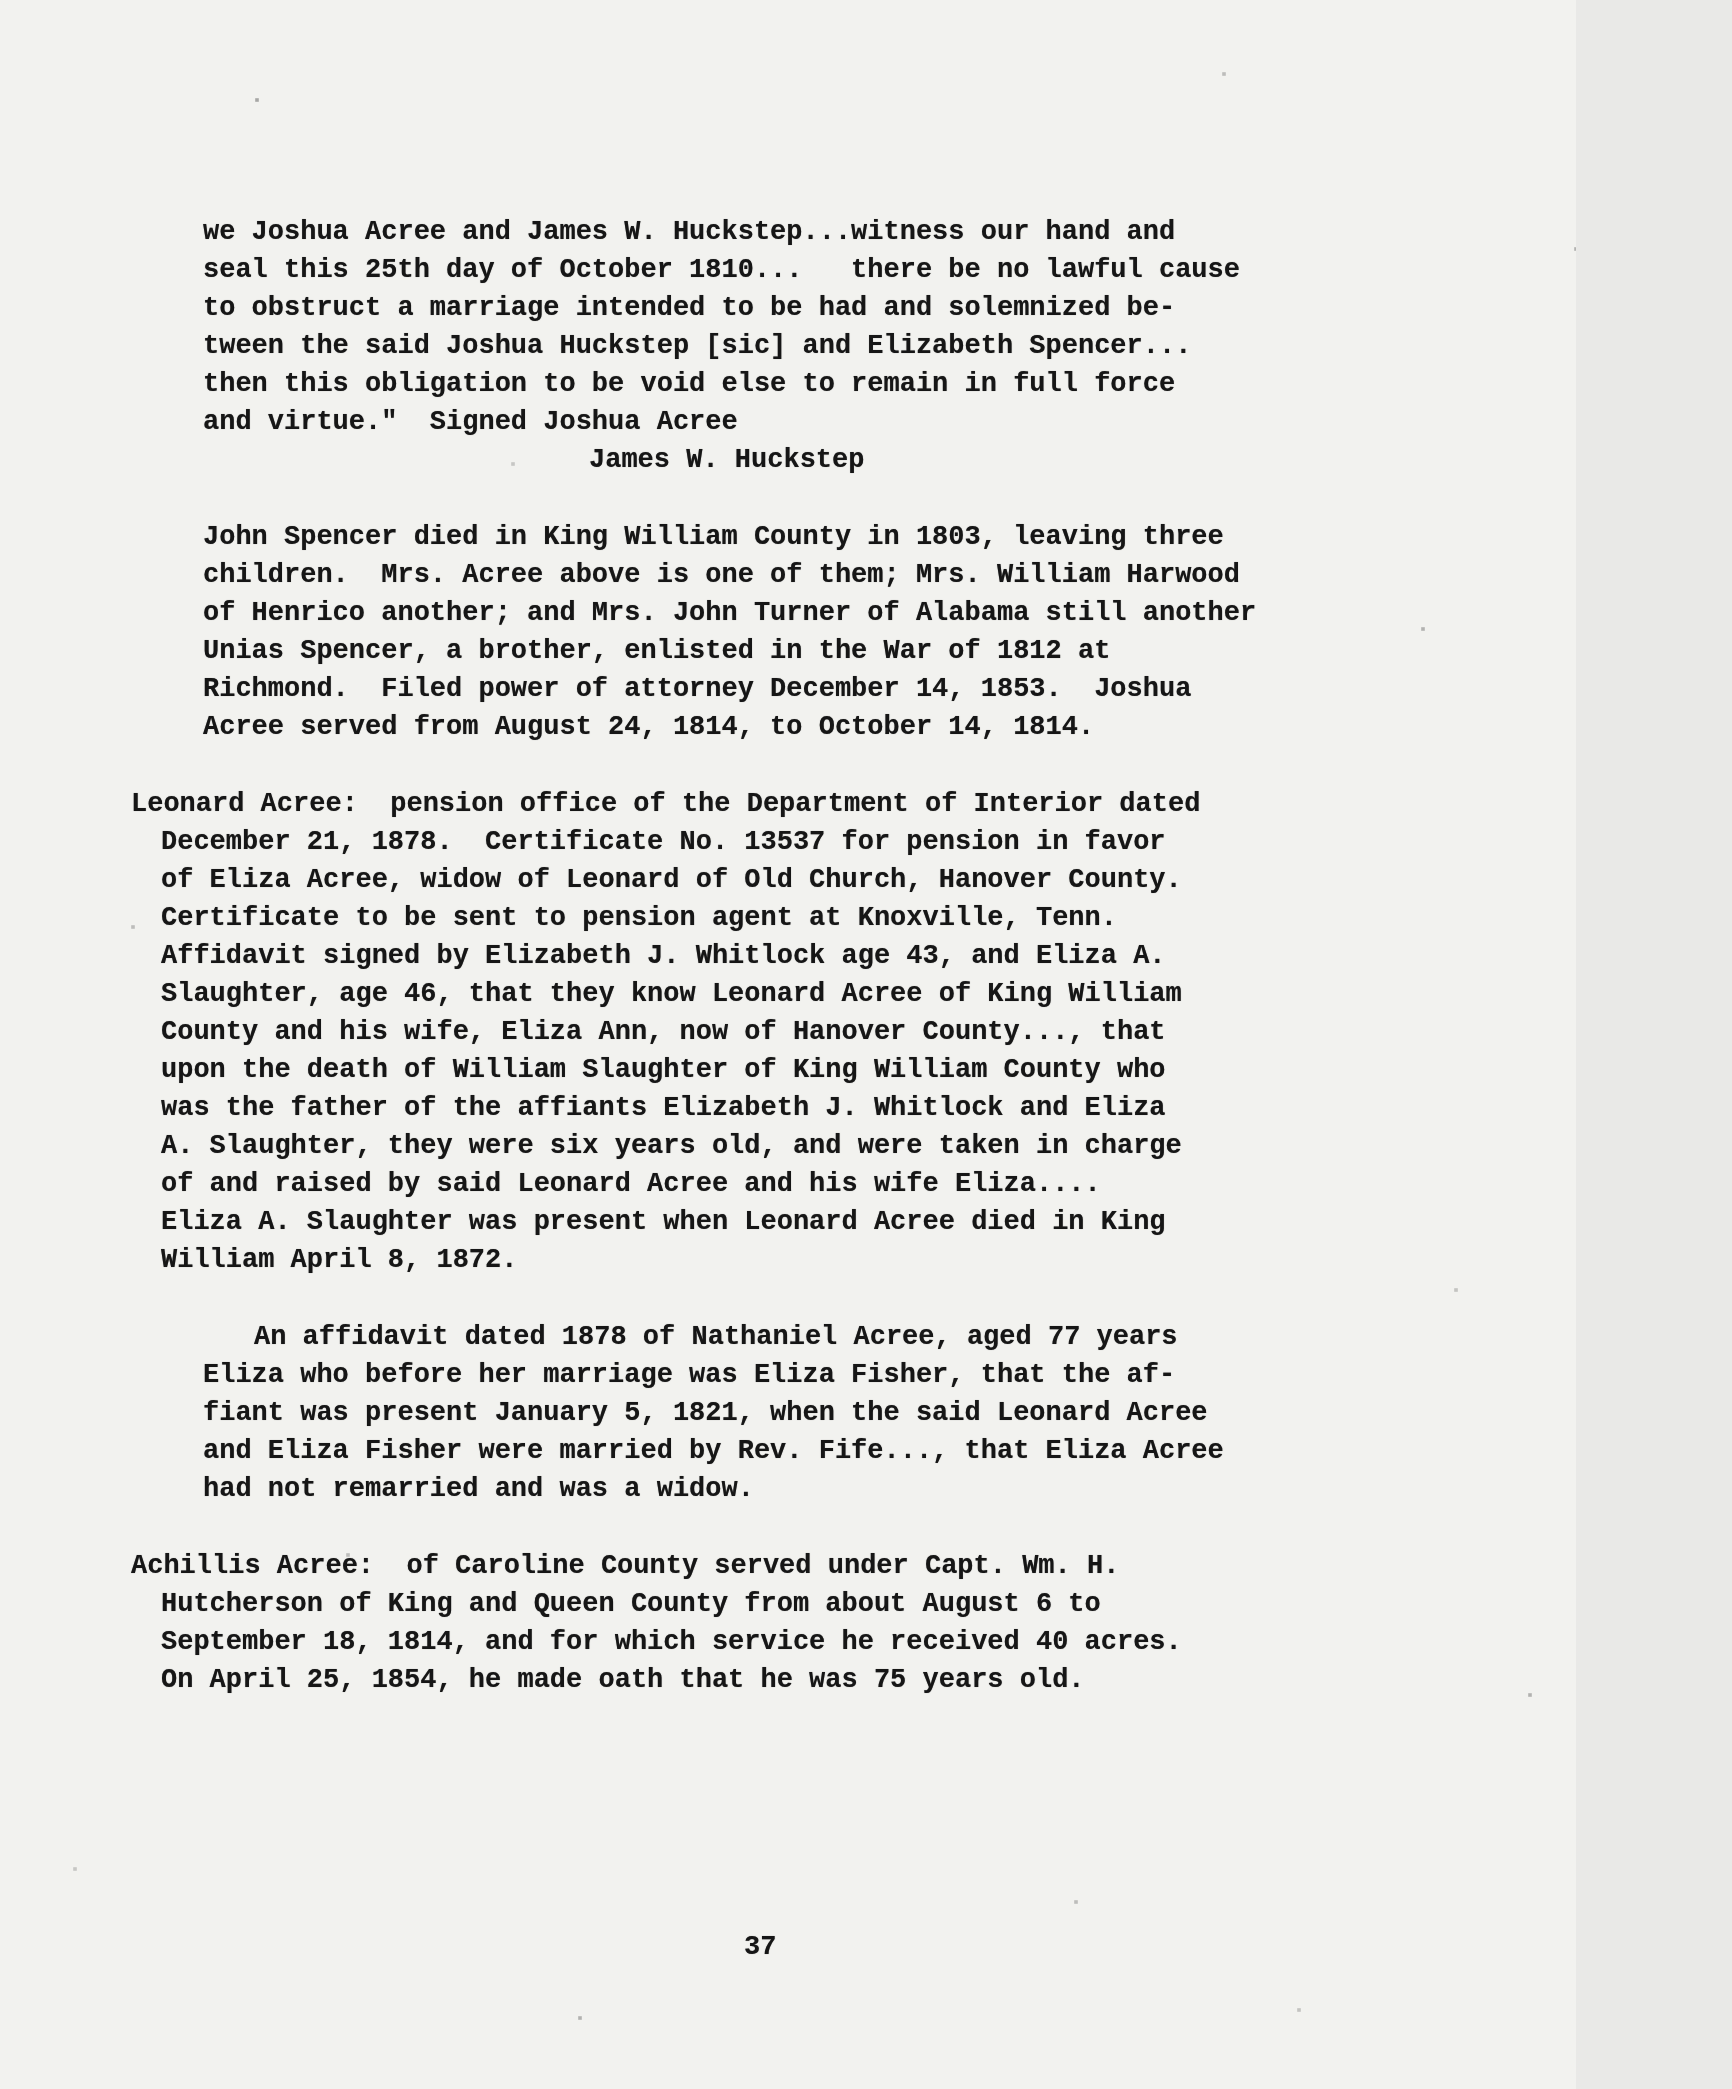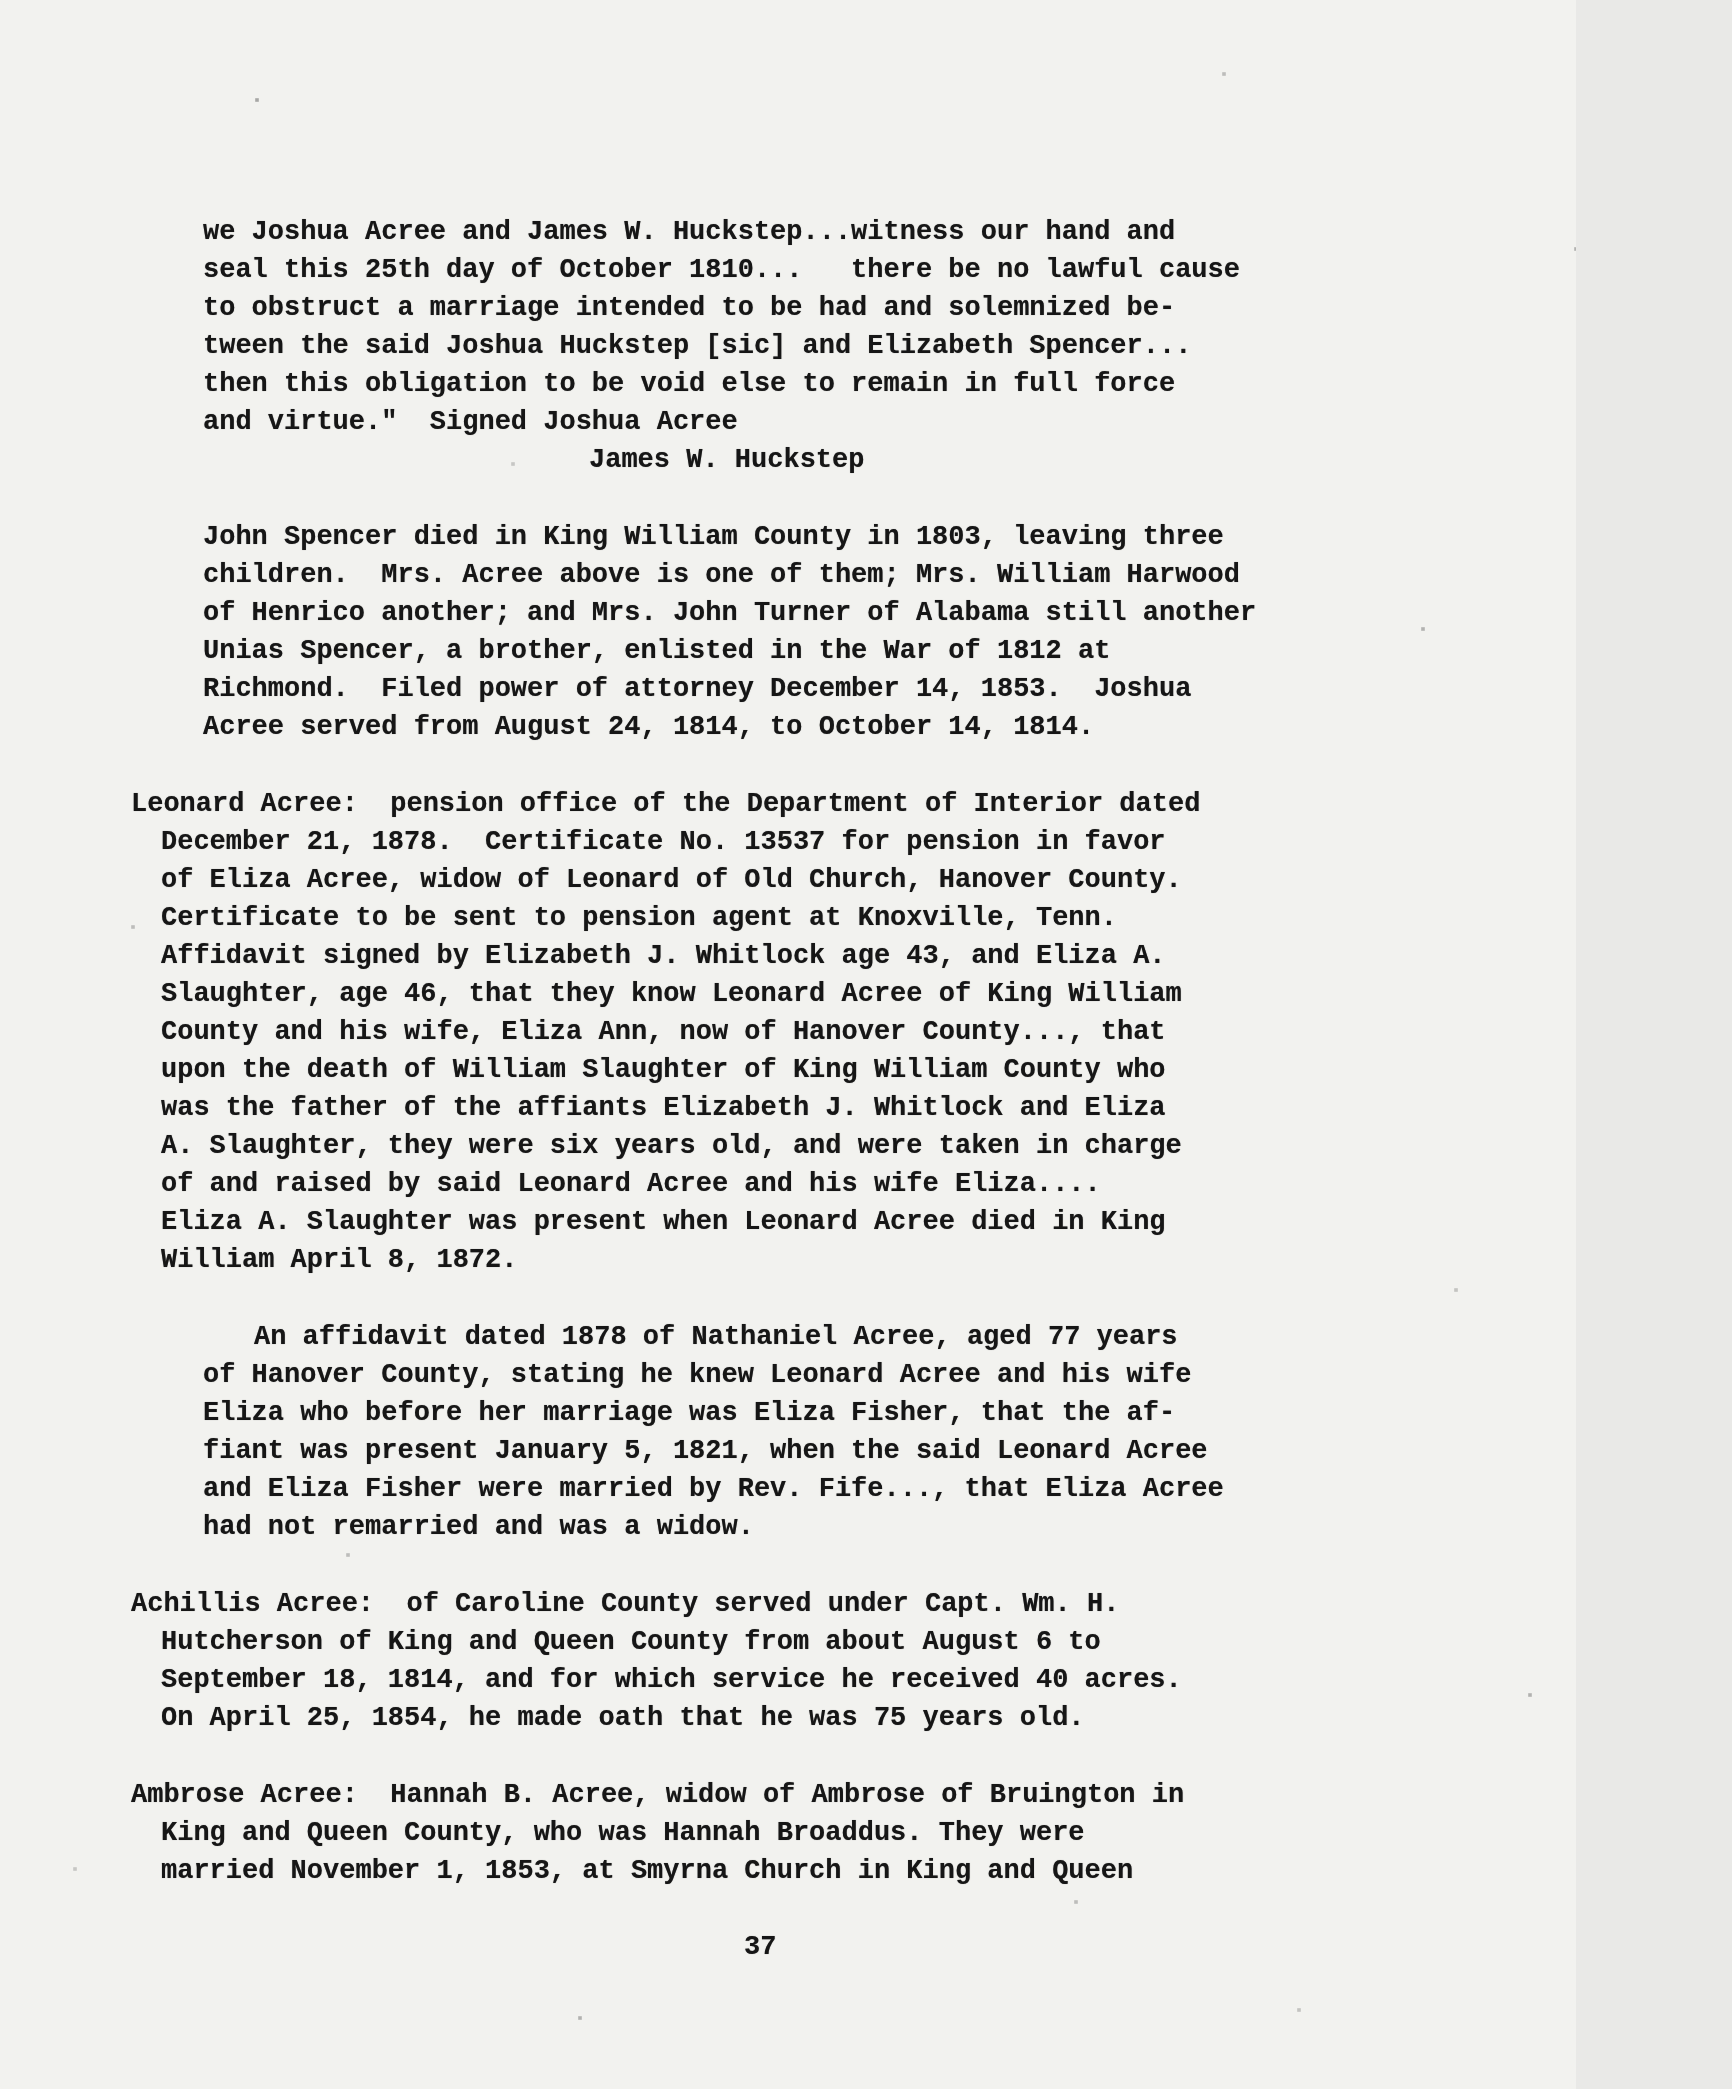--- a/index.html
+++ b/index.html
@@ -119,37 +119,31 @@
       <div class="line cont">upon the death of William Slaughter of King William County who</div>
       <div class="line cont">was the father of the affiants Elizabeth J. Whitlock and Eliza</div>
       <div class="line cont">A. Slaughter, they were six years old, and were taken in charge</div>
       <div class="line cont">of and raised by said Leonard Acree and his wife Eliza....</div>
       <div class="line cont">Eliza A. Slaughter was present when Leonard Acree died in King</div>
       <div class="line cont">William April 8, 1872.</div>
     </div>
 
     <div class="block para-gap">
       <div class="line indent-first">An affidavit dated 1878 of Nathaniel Acree, aged 77 years</div>
-      <div class="line">of Hanover County, stating he knew Leonard Acree and his wife</div>
       <div class="line">Eliza who before her marriage was Eliza Fisher, that the af-</div>
       <div class="line">fiant was present January 5, 1821, when the said Leonard Acree</div>
       <div class="line">and Eliza Fisher were married by Rev. Fife..., that Eliza Acree</div>
       <div class="line">had not remarried and was a widow.</div>
     </div>
 
     <div class="entry para-gap">
       <div class="line"><span class="label">Achillis Acree:</span><span>  of Caroline County served under Capt. Wm. H.</span></div>
       <div class="line cont">Hutcherson of King and Queen County from about August 6 to</div>
       <div class="line cont">September 18, 1814, and for which service he received 40 acres.</div>
       <div class="line cont">On April 25, 1854, he made oath that he was 75 years old.</div>
     </div>
 
-    <div class="entry para-gap">
-      <div class="line"><span class="label">Ambrose Acree:</span><span>  Hannah B. Acree, widow of Ambrose of Bruington in</span></div>
-      <div class="line cont">King and Queen County, who was Hannah Broaddus. They were</div>
-      <div class="line cont">married November 1, 1853, at Smyrna Church in King and Queen</div>
-    </div>
 
   </div>
 
   <div class="page-number">37</div>
 </div>
 
 
 </body></html>

